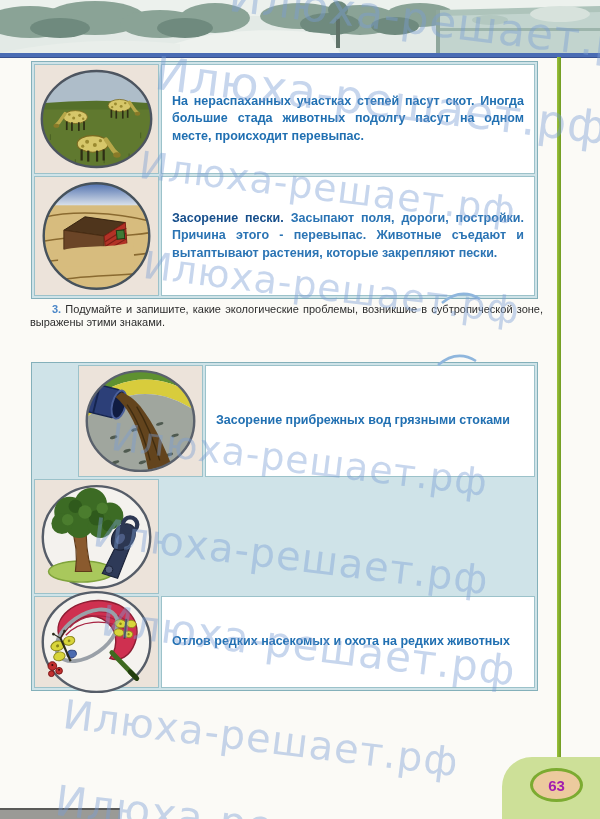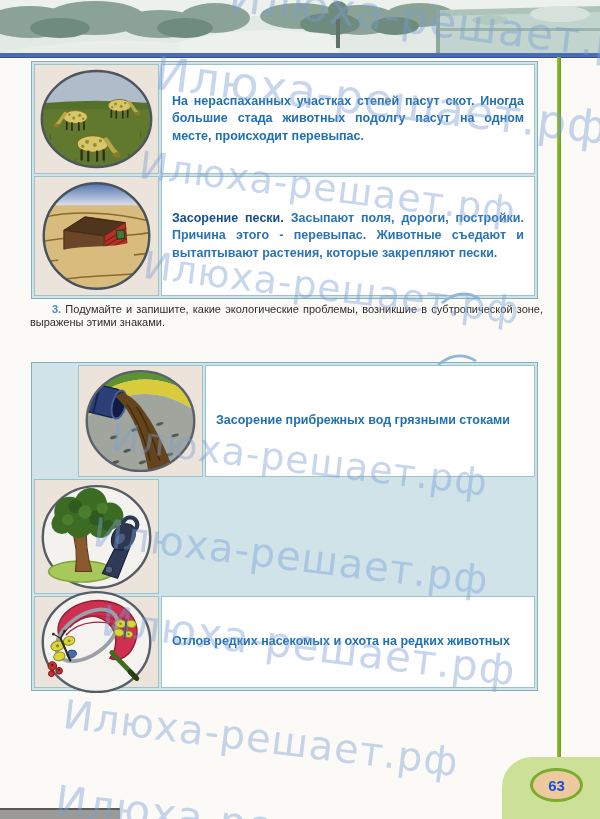--- a/index.html
+++ b/index.html
@@ -13,21 +13,21 @@
   
   .photo{position:absolute;left:0;top:0;width:600px;height:53px;}
   .rule-blue{position:absolute;left:0;top:53px;width:600px;height:4px;background:#4a6cb4;border-bottom:1px solid #37508e;}
   
   .stem{position:absolute;left:557px;top:57px;width:4px;height:714px;background:linear-gradient(90deg,#9cc23c,#6f9a22);}
   .leaf-corner{position:absolute;right:0;bottom:0;width:98px;height:62px;background:#cde098;border-top-left-radius:30px;}
   .page-oval{
     position:absolute;left:530px;top:768px;width:47px;height:28px;
     background:#ecca9e;border:3px solid #7cab31;border-radius:50%;
     display:flex;align-items:center;justify-content:center;
-    font-weight:bold;font-size:15px;color:#1d4ed8;
+    font-weight:bold;font-size:15px;color:#a21caf;
   }
   .scan-artifact{position:absolute;left:0;top:808px;width:120px;height:11px;background:#9a9a96;border-top:2px solid #5a5a58;}
   
   .tbl{position:absolute;left:31px;width:507px;border:1px solid #84b0ba;background:#cfe3e8;padding:2px;box-sizing:border-box;}
   .trow{display:flex;margin-bottom:2px;}
   .trow:last-child{margin-bottom:0;}
   .cell{background:#ffffff;border:1px solid #9cc2ca;box-sizing:border-box;}
   .img-cell{width:125px;flex:0 0 125px;margin-right:2px;background:#ece3da;display:flex;align-items:center;justify-content:center;}
   .txt-cell{flex:1;display:flex;flex-direction:column;justify-content:center;padding:6px 10px;}
   .cap{margin:0;font-size:12.5px;line-height:1.38;color:#2170b2;font-weight:bold;}

